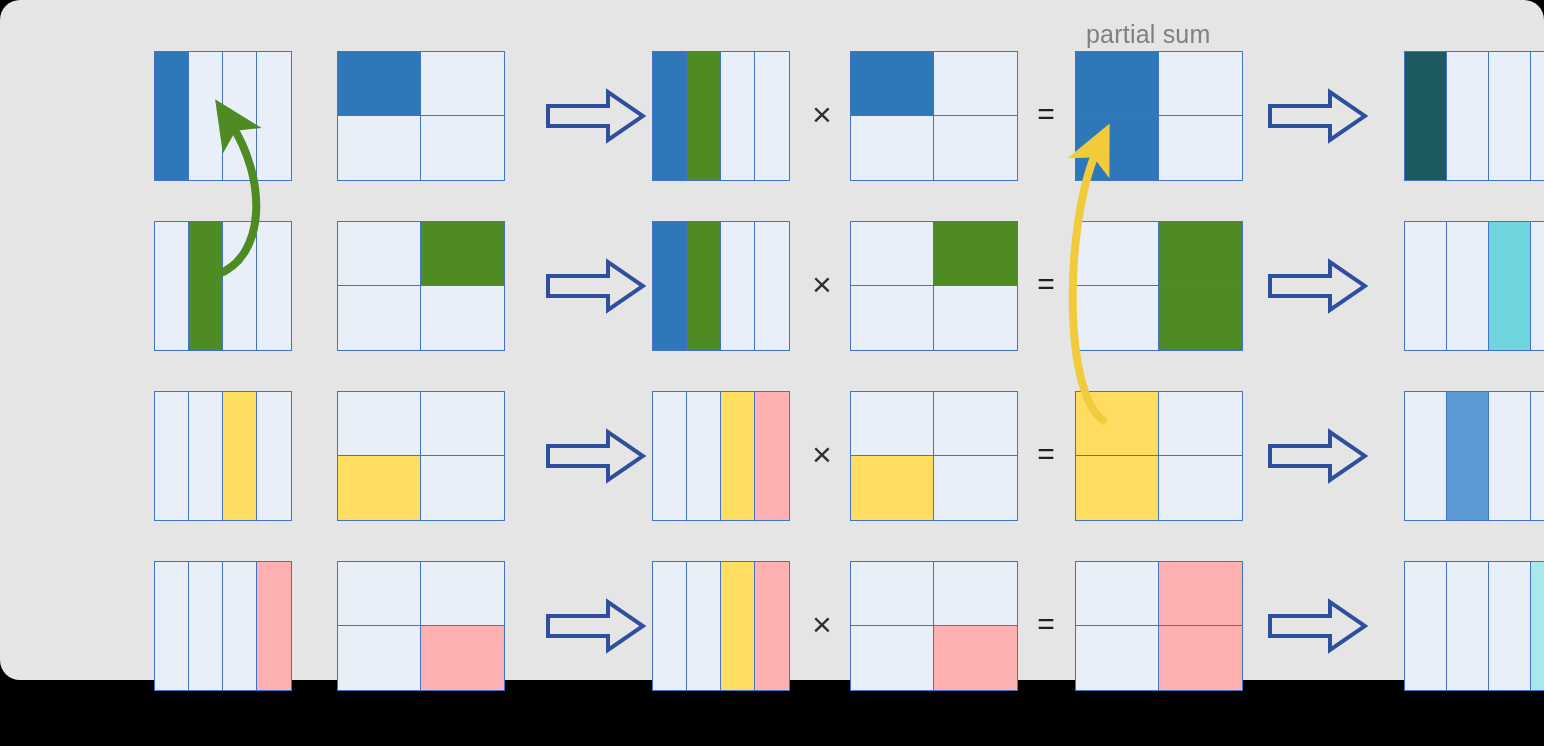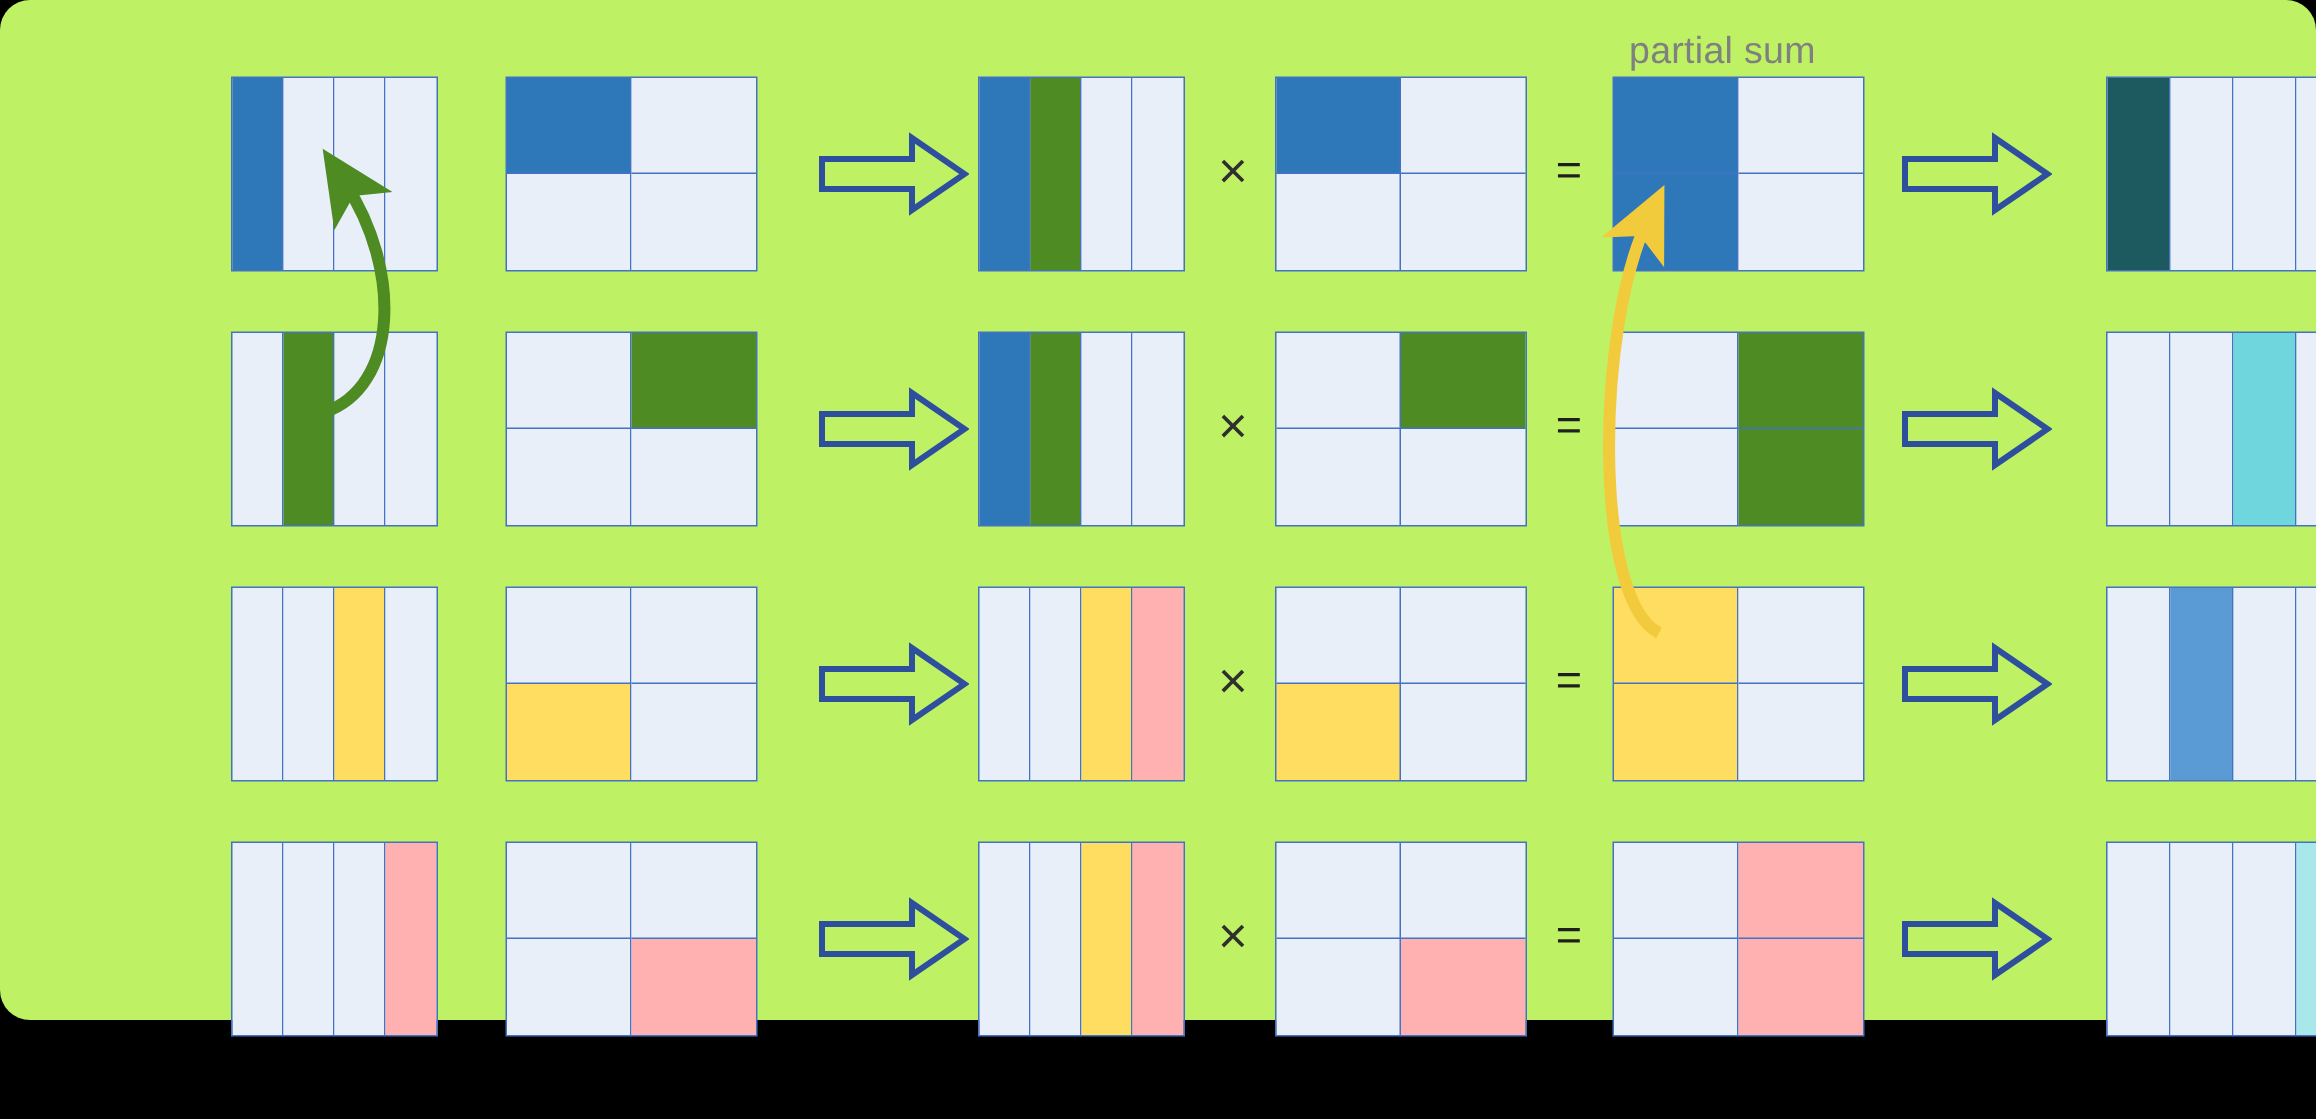--- a/index.html
+++ b/index.html
@@ -7,21 +7,21 @@
     margin: 0; padding: 0;
     background: #000;
     width: 1544px; height: 746px;
     overflow: hidden;
     font-family: "Liberation Sans", sans-serif;
   }
   #stage {
     position: relative;
     width: 1544px;
     height: 680px;
-    background: #bef264;
+    background: #e5e5e5;
     border-radius: 20px;
   }
 
   
   .matrix {
     position: absolute;
     display: grid;
     background: #e8eff9;
     outline: 1px solid #4472c4;
     outline-offset: 0;

